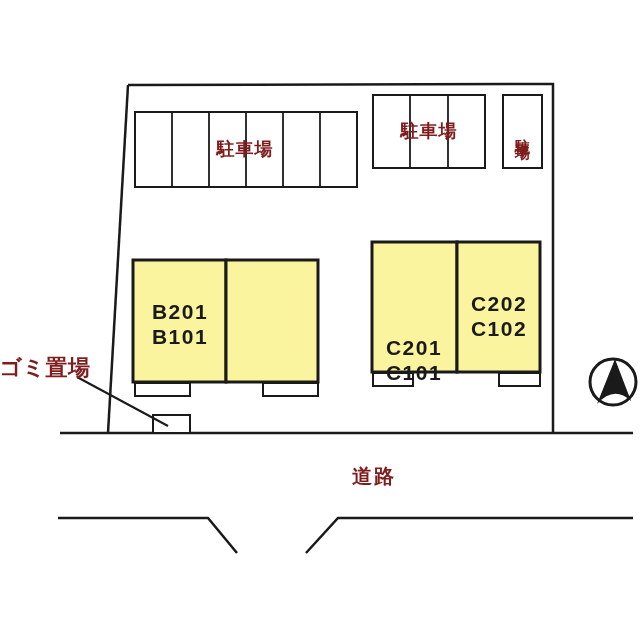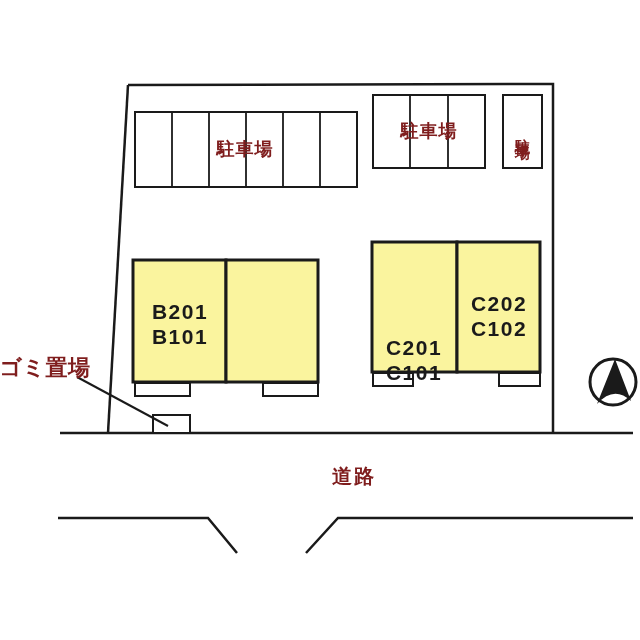--- a/index.html
+++ b/index.html
@@ -38,20 +38,21 @@
     writing-mode: vertical-rl;
     text-orientation: upright;
   }
   .lbl-garbage {
     font-size: 22px;
     letter-spacing: 0.5px;
   }
   .lbl-road {
     font-size: 20px;
     letter-spacing: 2px;
+    margin-left: 20px;
   }
   .unit {
     position: absolute;
     transform: translate(-50%, -50%);
     text-align: center;
     font-weight: bold;
     font-size: 21px;
     line-height: 25px;
     letter-spacing: 1.5px;
     white-space: nowrap;

